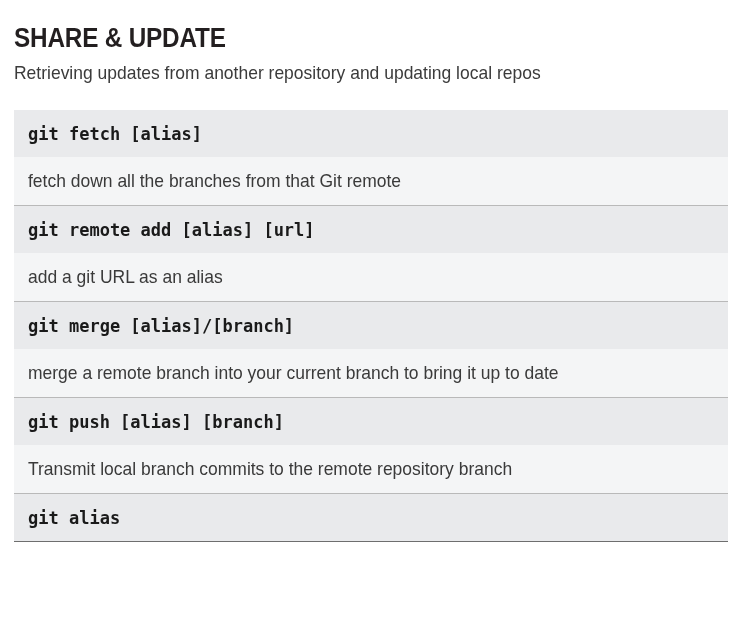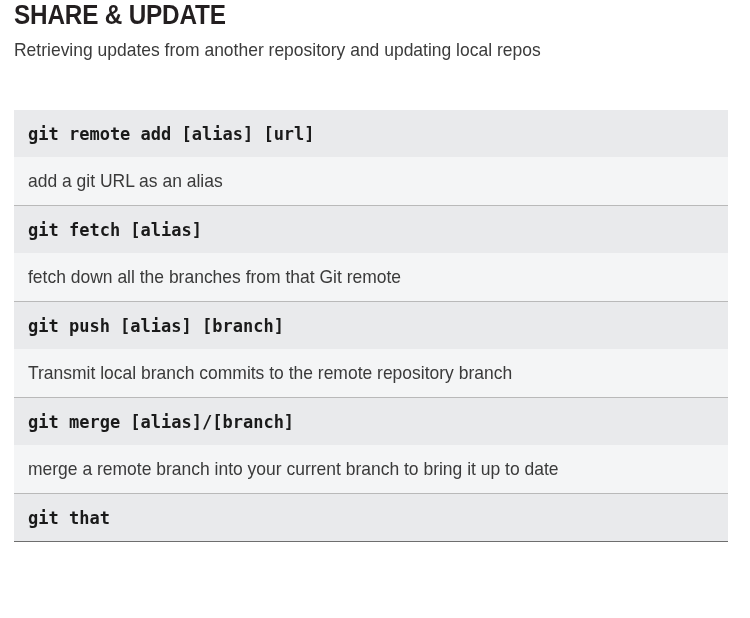--- a/index.html
+++ b/index.html
@@ -18,21 +18,21 @@
   .sheet {
     position: relative;
     width: 750px;
     height: 618px;
     background: #ffffff;
     box-sizing: border-box;
   }
 
   
   .header {
-    padding: 0 14px 0 14px;
+    padding: 23px 14px 0 14px;
   }
 
   .page-title {
     font-family: "Liberation Sans", sans-serif;
     font-size: 27px;
     line-height: 30px;
     font-weight: bold;
     letter-spacing: -0.2px;
     color: #231f20;
     margin: 0;
@@ -115,54 +115,54 @@
 
   <div class="header">
     <h1 class="page-title">SHARE &amp; UPDATE</h1>
     <p class="page-subtitle">Retrieving updates from another repository and updating local repos</p>
   </div>
 
   <div class="cmd-table">
 
     <div class="cmd-group">
       <div class="cmd-row">
+        <span class="cmd-text">git fetch [alias]</span>
+      </div>
+      <div class="desc-row">
+        <span class="desc-text">fetch down all the branches from that Git remote</span>
+      </div>
+    </div>
+
+    <div class="cmd-group">
+      <div class="cmd-row">
         <span class="cmd-text">git remote add [alias] [url]</span>
       </div>
       <div class="desc-row">
         <span class="desc-text">add a git URL as an alias</span>
       </div>
     </div>
 
     <div class="cmd-group">
       <div class="cmd-row">
-        <span class="cmd-text">git fetch [alias]</span>
+        <span class="cmd-text">git merge [alias]/[branch]</span>
       </div>
       <div class="desc-row">
-        <span class="desc-text">fetch down all the branches from that Git remote</span>
+        <span class="desc-text">merge a remote branch into your current branch to bring it up to date</span>
       </div>
     </div>
 
     <div class="cmd-group">
       <div class="cmd-row">
         <span class="cmd-text">git push [alias] [branch]</span>
       </div>
       <div class="desc-row">
         <span class="desc-text">Transmit local branch commits to the remote repository branch</span>
       </div>
     </div>
 
     <div class="cmd-group">
       <div class="cmd-row">
-        <span class="cmd-text">git merge [alias]/[branch]</span>
-      </div>
-      <div class="desc-row">
-        <span class="desc-text">merge a remote branch into your current branch to bring it up to date</span>
-      </div>
-    </div>
-
-    <div class="cmd-group">
-      <div class="cmd-row">
-        <span class="cmd-text">git that</span>
+        <span class="cmd-text">git alias</span>
       </div>
     </div>
 
   </div>
 </div>
 
 </body></html>

